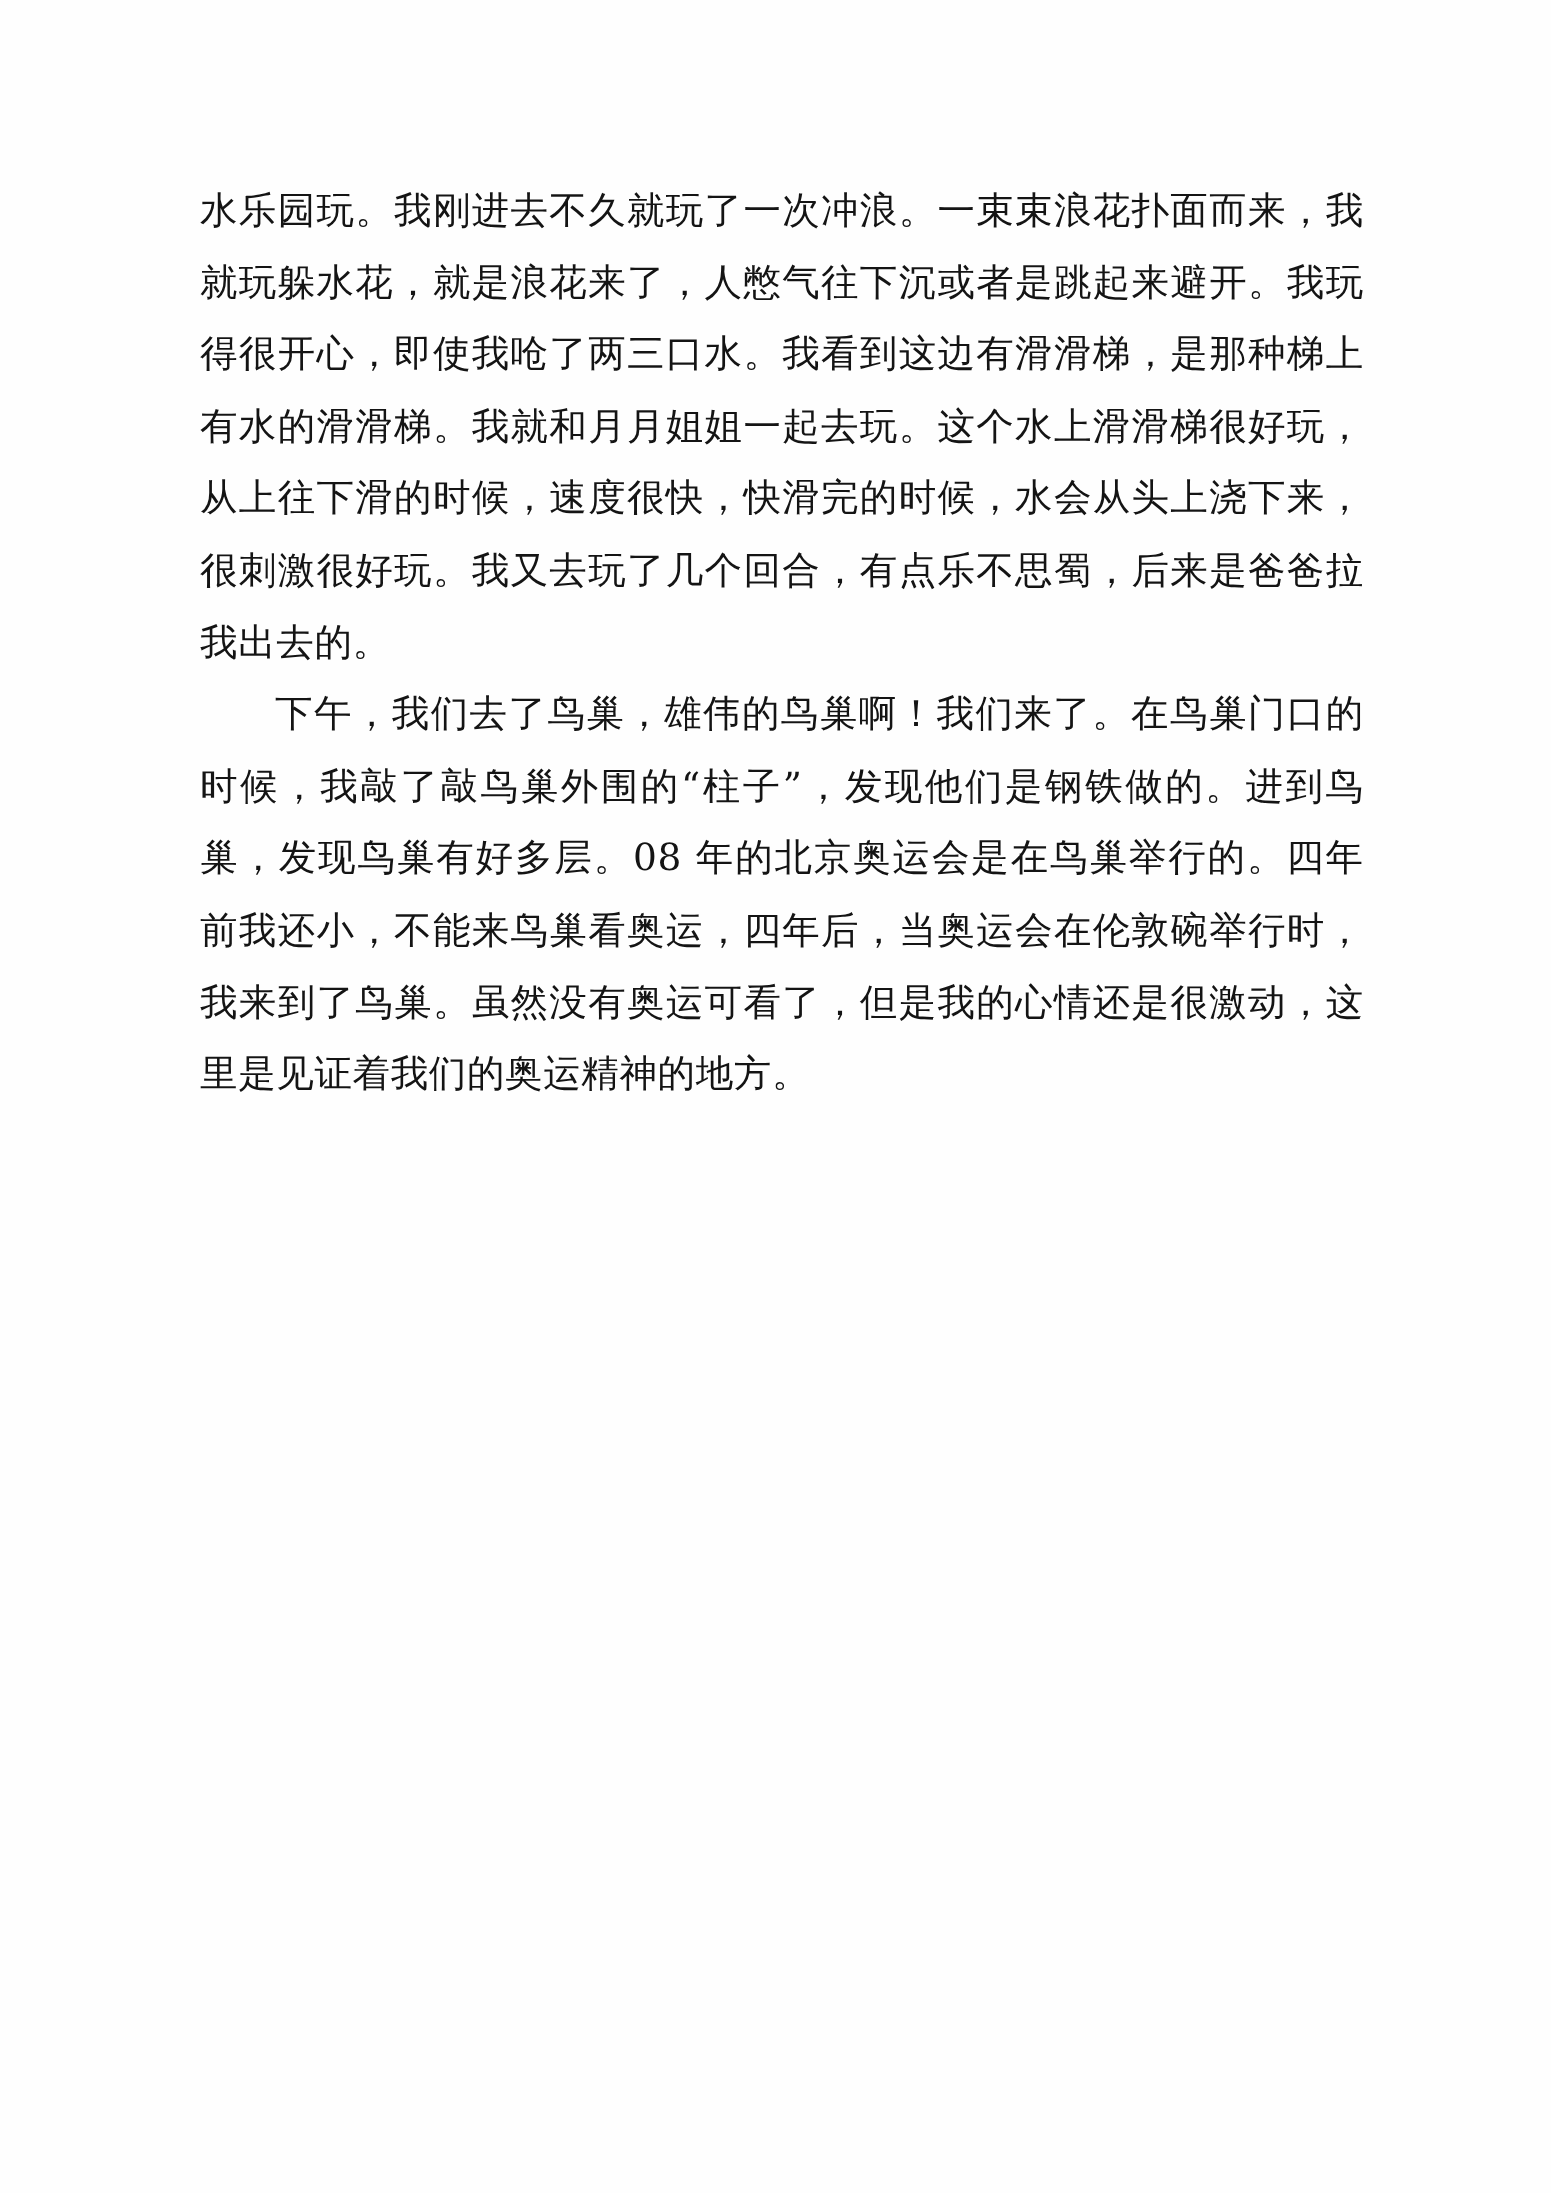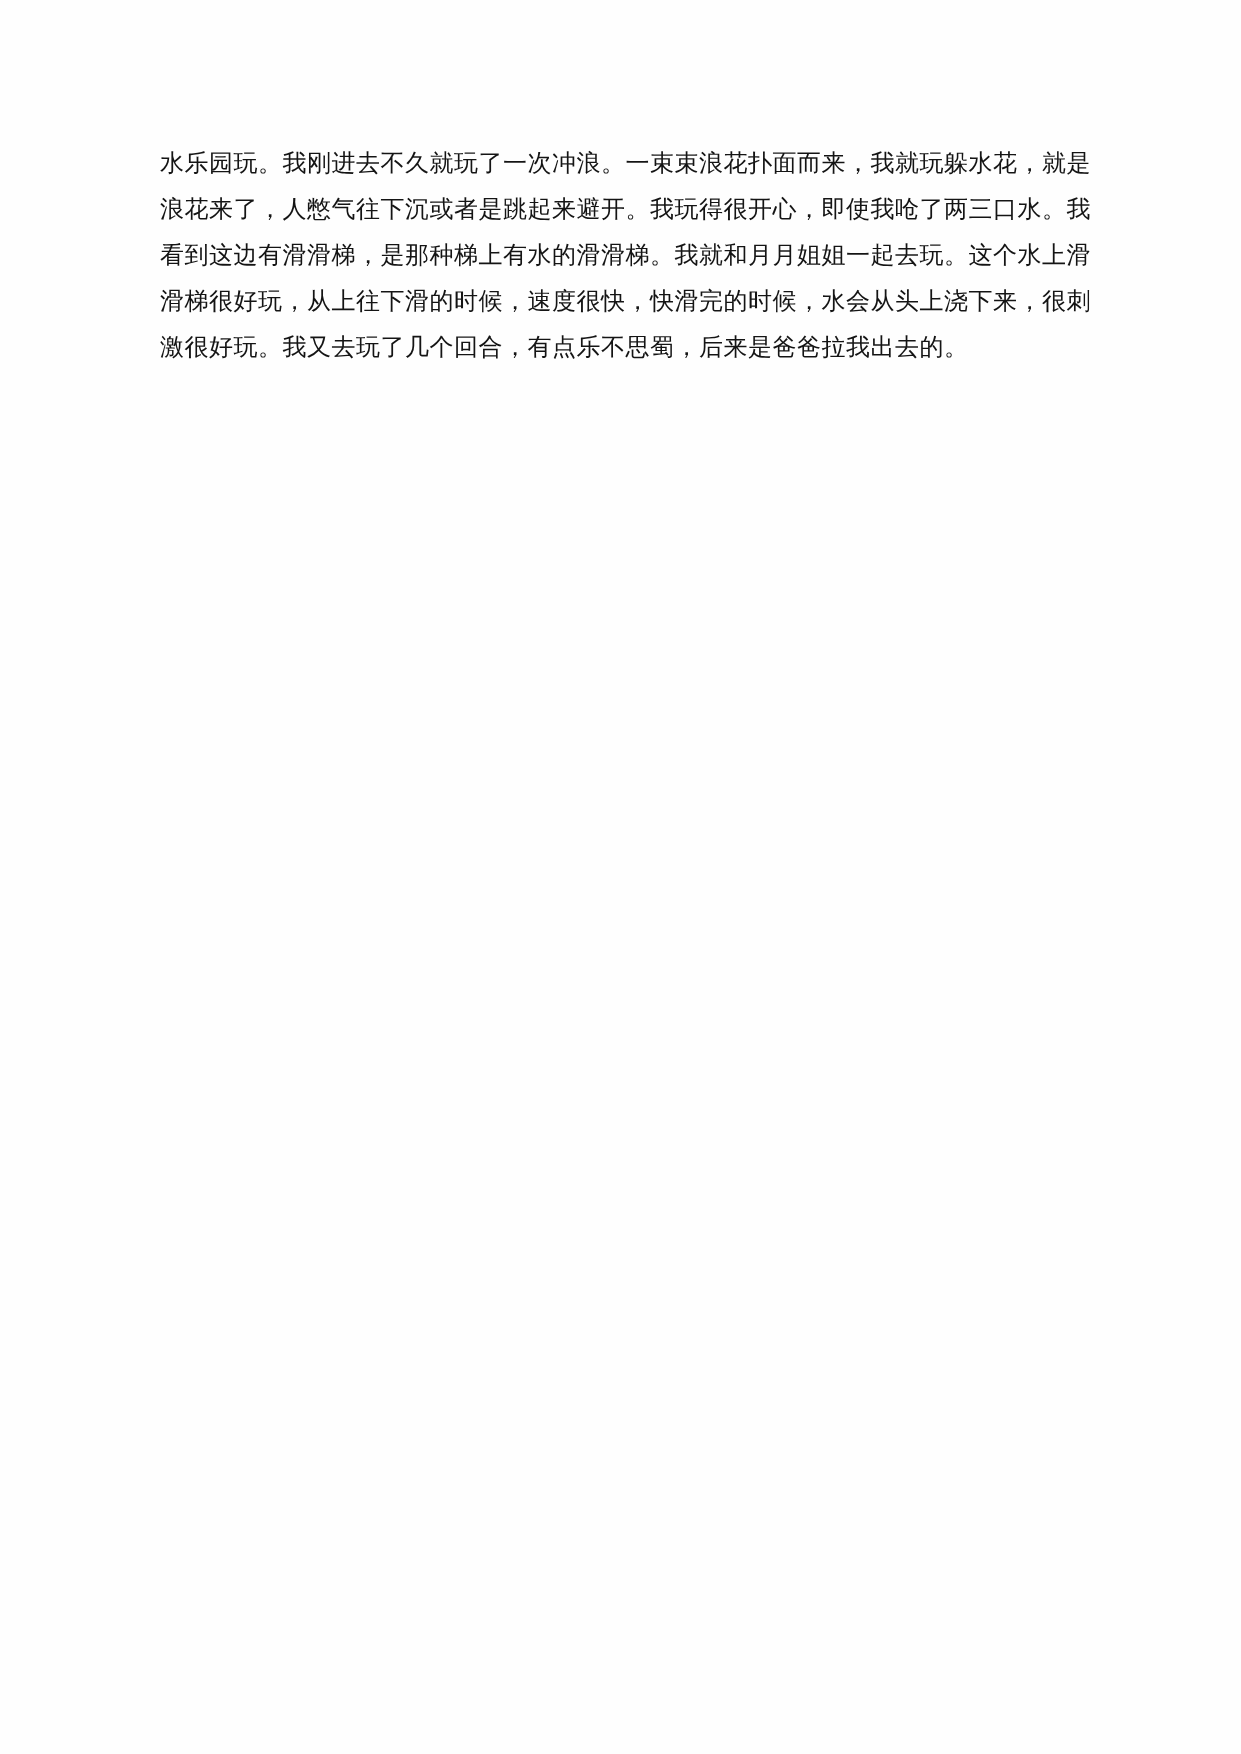--- a/index.html
+++ b/index.html
@@ -15,35 +15,36 @@
   }
   .page {
     position: relative;
     width: 1241px;
     height: 1754px;
     box-sizing: border-box;
     padding: 140px 150px 0 160px;
     background: #fefefe;
   }
   .doc-body {
-    font-size: 24px;
+    font-size: 30px;
     line-height: 1.92;
     text-align: justify;
     text-justify: inter-ideograph;
     letter-spacing: 0.5px;
     color: #141414;
   }
   .para {
     margin: 0 0 0 0;
     text-indent: 0;
   }
   .para.indent {
     text-indent: 2em;
   }
 </style>
 </head>
 <body>
 
 <div class="page">
   <div class="doc-body">
     <p class="para">水乐园玩。我刚进去不久就玩了一次冲浪。一束束浪花扑面而来，我就玩躲水花，就是浪花来了，人憋气往下沉或者是跳起来避开。我玩得很开心，即使我呛了两三口水。我看到这边有滑滑梯，是那种梯上有水的滑滑梯。我就和月月姐姐一起去玩。这个水上滑滑梯很好玩，从上往下滑的时候，速度很快，快滑完的时候，水会从头上浇下来，很刺激很好玩。我又去玩了几个回合，有点乐不思蜀，后来是爸爸拉我出去的。</p>
+    <p class="para indent">下午，我们去了鸟巢，雄伟的鸟巢啊！我们来了。在鸟巢门口的时候，我敲了敲鸟巢外围的“柱子”，发现他们是钢铁做的。进到鸟巢，发现鸟巢有好多层。08 年的北京奥运会是在鸟巢举行的。四年前我还小，不能来鸟巢看奥运，四年后，当奥运会在伦敦碗举行时，我来到了鸟巢。虽然没有奥运可看了，但是我的心情还是很激动，这里是见证着我们的奥运精神的地方。</p>
   </div>
 </div>
 
 </body></html>

